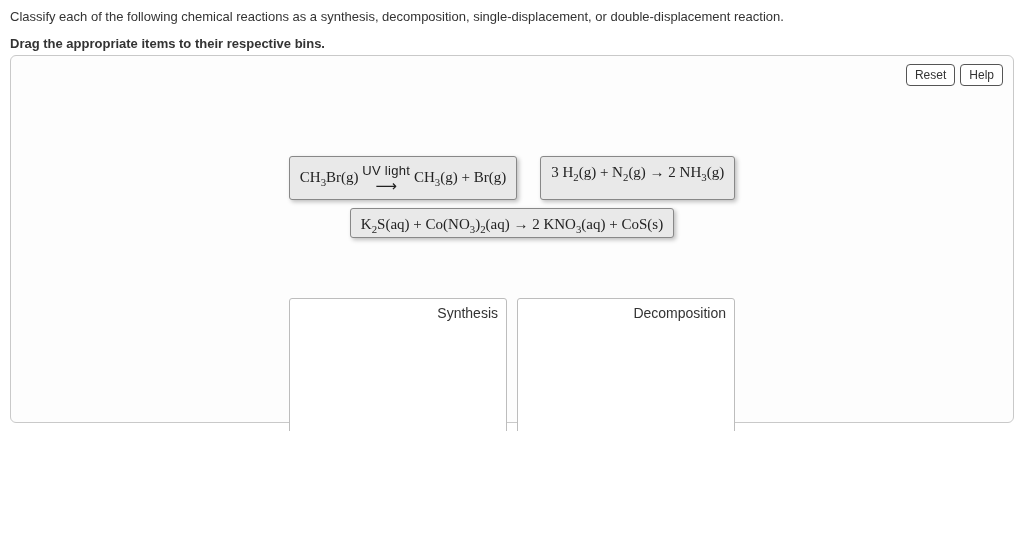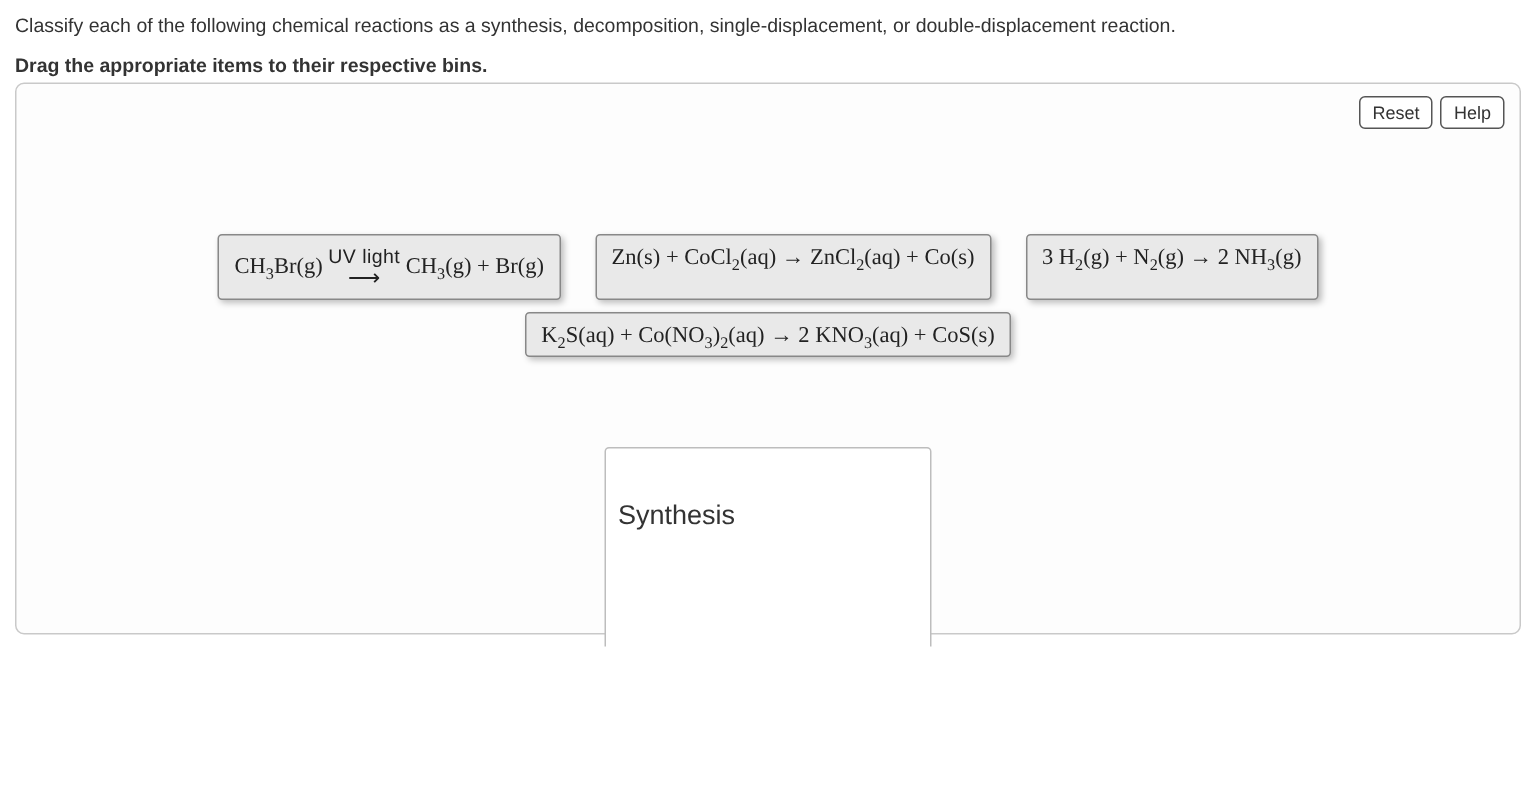--- a/index.html
+++ b/index.html
@@ -82,24 +82,23 @@
   }
   .bin {
     width: 218px;
     height: 185px;
     border: 1px solid #bdbdbd;
     border-radius: 3px;
     background: #fff;
     padding: 6px 8px;
   }
   .bin-title {
-    font-size: 18px;
+    font-size: 14px;
     color: #333;
-    text-align: left;
-    margin-top: 28px;
+    text-align: right;
   }
   .inline-wrap { display: inline-flex; flex-direction: column; align-items: center; vertical-align: middle; }
 </style>
 </head>
 <body>
 
 <div class="question-text">Classify each of the following chemical reactions as a synthesis, decomposition, single-displacement, or double-displacement reaction.</div>
 <div class="instruction">Drag the appropriate items to their respective bins.</div>
 
 <div class="activity-panel">
@@ -116,25 +115,20 @@
         <span>
           <span>CH</span><span class="sub">3</span><span>Br(g)</span>
           <span class="inline-wrap">
             <span class="uvlabel">UV light</span>
             <span class="arrow">⟶</span>
           </span>
           <span>CH</span><span class="sub">3</span><span>(g) + Br(g)</span>
         </span>
       </div>
 
-      <div class="drag-item">
-        <span>
-          <span>Zn(s) + CoCl</span><span class="sub">2</span><span>(aq) → ZnCl</span><span class="sub">2</span><span>(aq) + Co(s)</span>
-        </span>
-      </div>
 
       <div class="drag-item">
         <span>
           <span>3 H</span><span class="sub">2</span><span>(g) + N</span><span class="sub">2</span><span>(g) → 2 NH</span><span class="sub">3</span><span>(g)</span>
         </span>
       </div>
 
     </div>
 
     <div class="pool-row">
@@ -143,15 +137,18 @@
           <span>K</span><span class="sub">2</span><span>S(aq) + Co(NO</span><span class="sub">3</span><span>)</span><span class="sub">2</span><span>(aq) → 2 KNO</span><span class="sub">3</span><span>(aq) + CoS(s)</span>
         </span>
       </div>
     </div>
   </div>
 
   <div class="bins-row">
     <div class="bin">
       <div class="bin-title">Synthesis</div>
     </div>
+    <div class="bin">
+      <div class="bin-title">Decomposition</div>
+    </div>
   </div>
 
 </div>
 
 </body></html>

